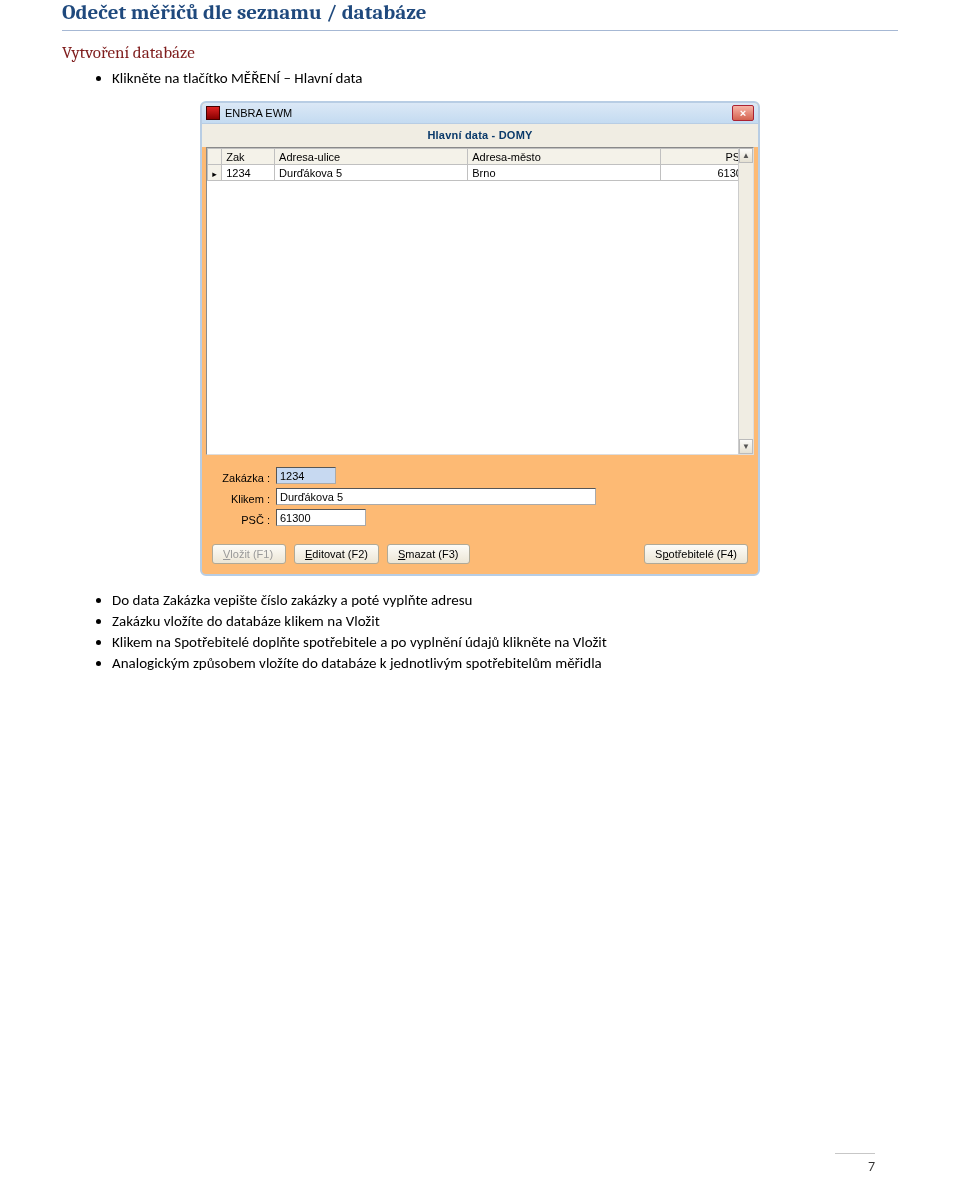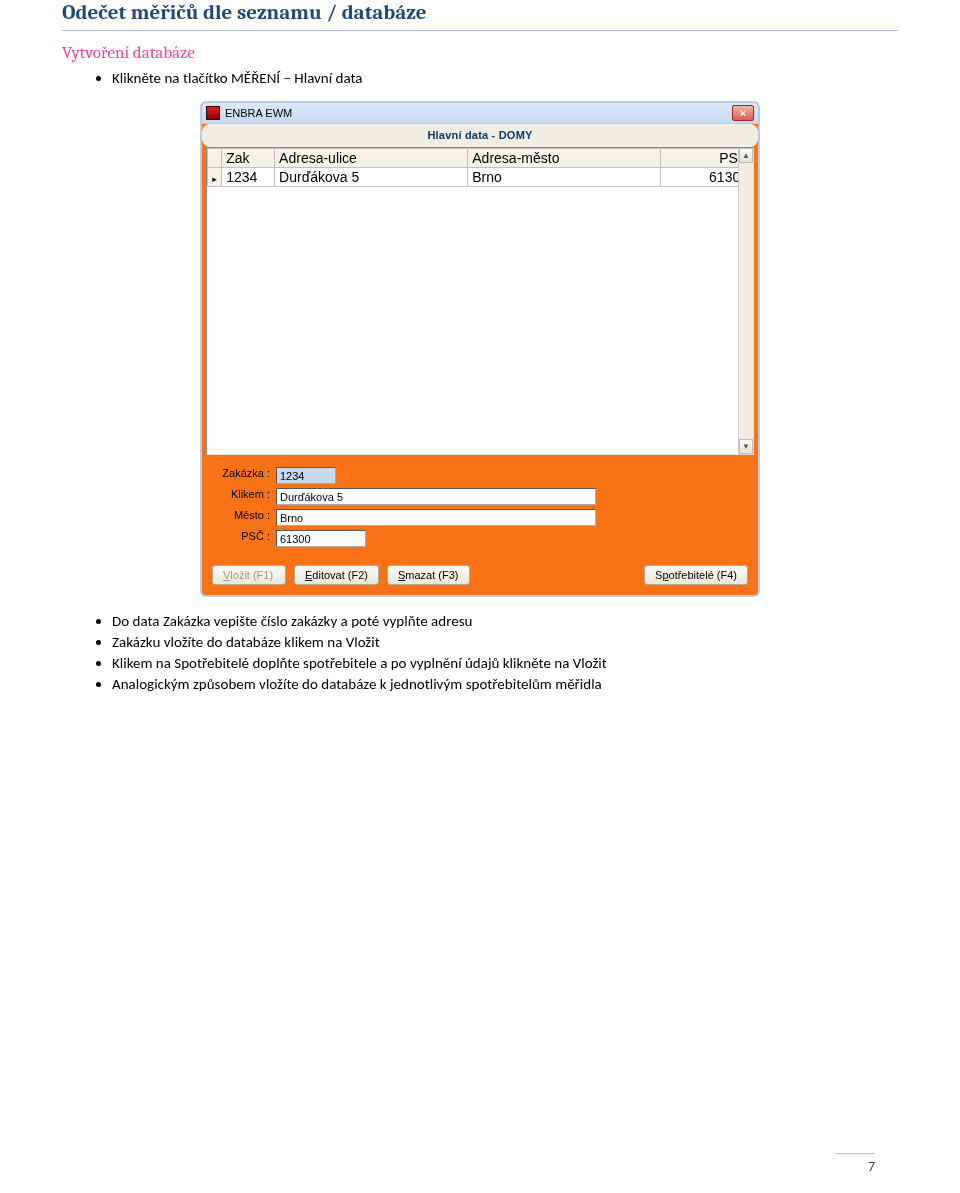--- a/index.html
+++ b/index.html
@@ -20,21 +20,21 @@
   .h1 {
     color: #1f497d;
     font-family: "Cambria", "Times New Roman", serif;
     font-size: 21px;
     font-weight: bold;
     border-bottom: 1px solid #a6b8d4;
     padding-bottom: 6px;
     margin: 0 0 10px 0;
   }
   .h2 {
-    color: #ec4899;
+    color: #7f1d1d;
     font-family: "Cambria", "Times New Roman", serif;
     font-size: 17px;
     margin: 12px 0 6px 0;
   }
   ul.bullets {
     list-style: disc;
     padding-left: 50px;
     margin: 4px 0 10px 0;
   }
   ul.bullets li {
@@ -44,21 +44,21 @@
   }
   .b { font-weight: normal; }
 
   
   .win-wrap {
     width: 560px;
     margin: 12px auto 14px;
   }
   .win {
     border: 2px solid #b8cde4;
-    background: #f97316;
+    background: #fdba74;
     border-radius: 6px;
     overflow: hidden;
     font-family: "Tahoma", Arial, sans-serif;
     font-size: 11px;
     color: #000;
   }
   .titlebar {
     height: 21px;
     background: linear-gradient(#dbe8f6, #c4dbf1);
     display: flex;
@@ -91,34 +91,33 @@
     line-height: 1;
   }
   .panel-title {
     background: #f0ede3;
     color: #0a3a6a;
     font-weight: bold;
     font-size: 11px;
     text-align: center;
     padding: 5px 0 6px;
     letter-spacing: 0.2px;
-    border-radius: 8px;
   }
   .grid-wrap {
     background: white;
     border: 1px inset #ddd;
     margin: 0 4px 4px;
     height: 308px;
     overflow: hidden;
     position: relative;
   }
   table.grid {
     border-collapse: collapse;
     width: 100%;
-    font-size: 14px;
+    font-size: 11px;
     table-layout: fixed;
   }
   table.grid th, table.grid td {
     border: 1px solid #c0c0c0;
     padding: 1px 4px;
     height: 16px;
     text-align: left;
     background: white;
     overflow: hidden;
     white-space: nowrap;
@@ -161,21 +160,21 @@
     color: #555;
   }
   .grid-vscroll .track { flex: 1; }
   .grid-vscroll { display: flex; flex-direction: column; }
 
   .form-area {
     padding: 8px 14px 6px;
   }
   .form-row {
     display: flex;
-    align-items: flex-start;
+    align-items: flex-end;
     margin-bottom: 4px;
     font-size: 11px;
   }
   .form-row .lab {
     width: 60px;
     text-align: right;
     padding-right: 6px;
   }
   .form-row .fld {
     background: white;
@@ -280,24 +279,20 @@
       <div class="form-area">
         <div class="form-row">
           <div class="lab">Zakázka :</div>
           <div class="fld zak">1234</div>
         </div>
         <div class="form-row">
           <div class="lab">Klikem :</div>
           <div class="fld wide">Durďákova 5</div>
         </div>
         <div class="form-row">
-          <div class="lab">Město :</div>
-          <div class="fld wide">Brno</div>
-        </div>
-        <div class="form-row">
           <div class="lab">PSČ :</div>
           <div class="fld psc">61300</div>
         </div>
       </div>
 
       <div class="button-row">
         <div class="wbtn disabled">
           <span class="ul">V</span>ložit (F1)
         </div>
         <div class="wbtn">

